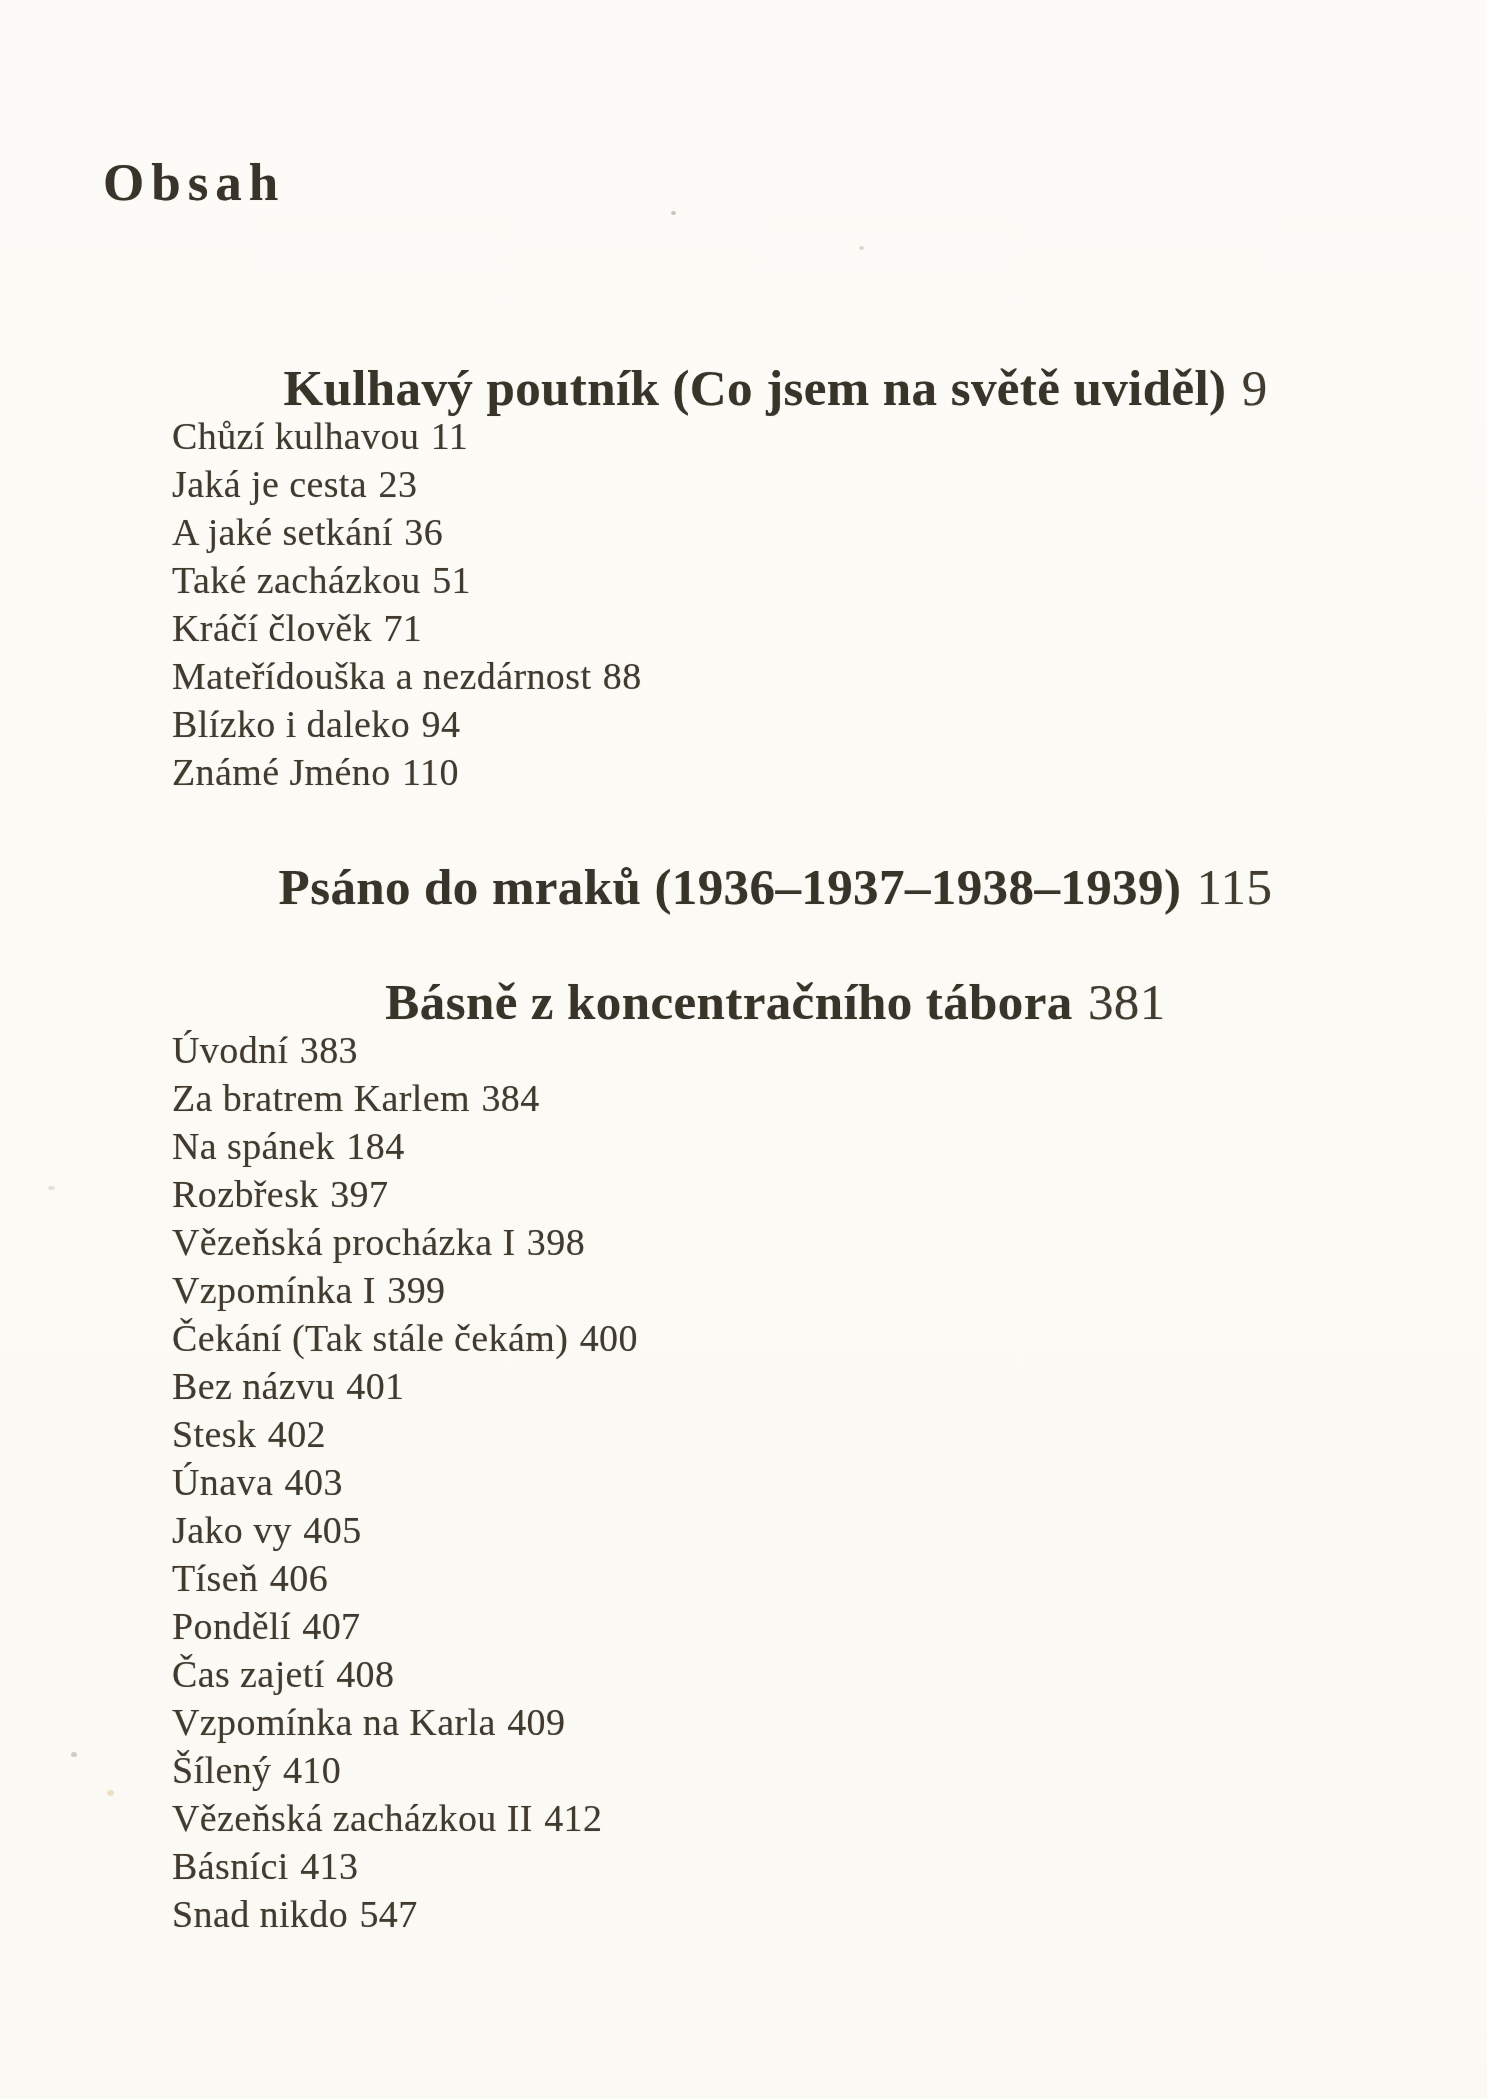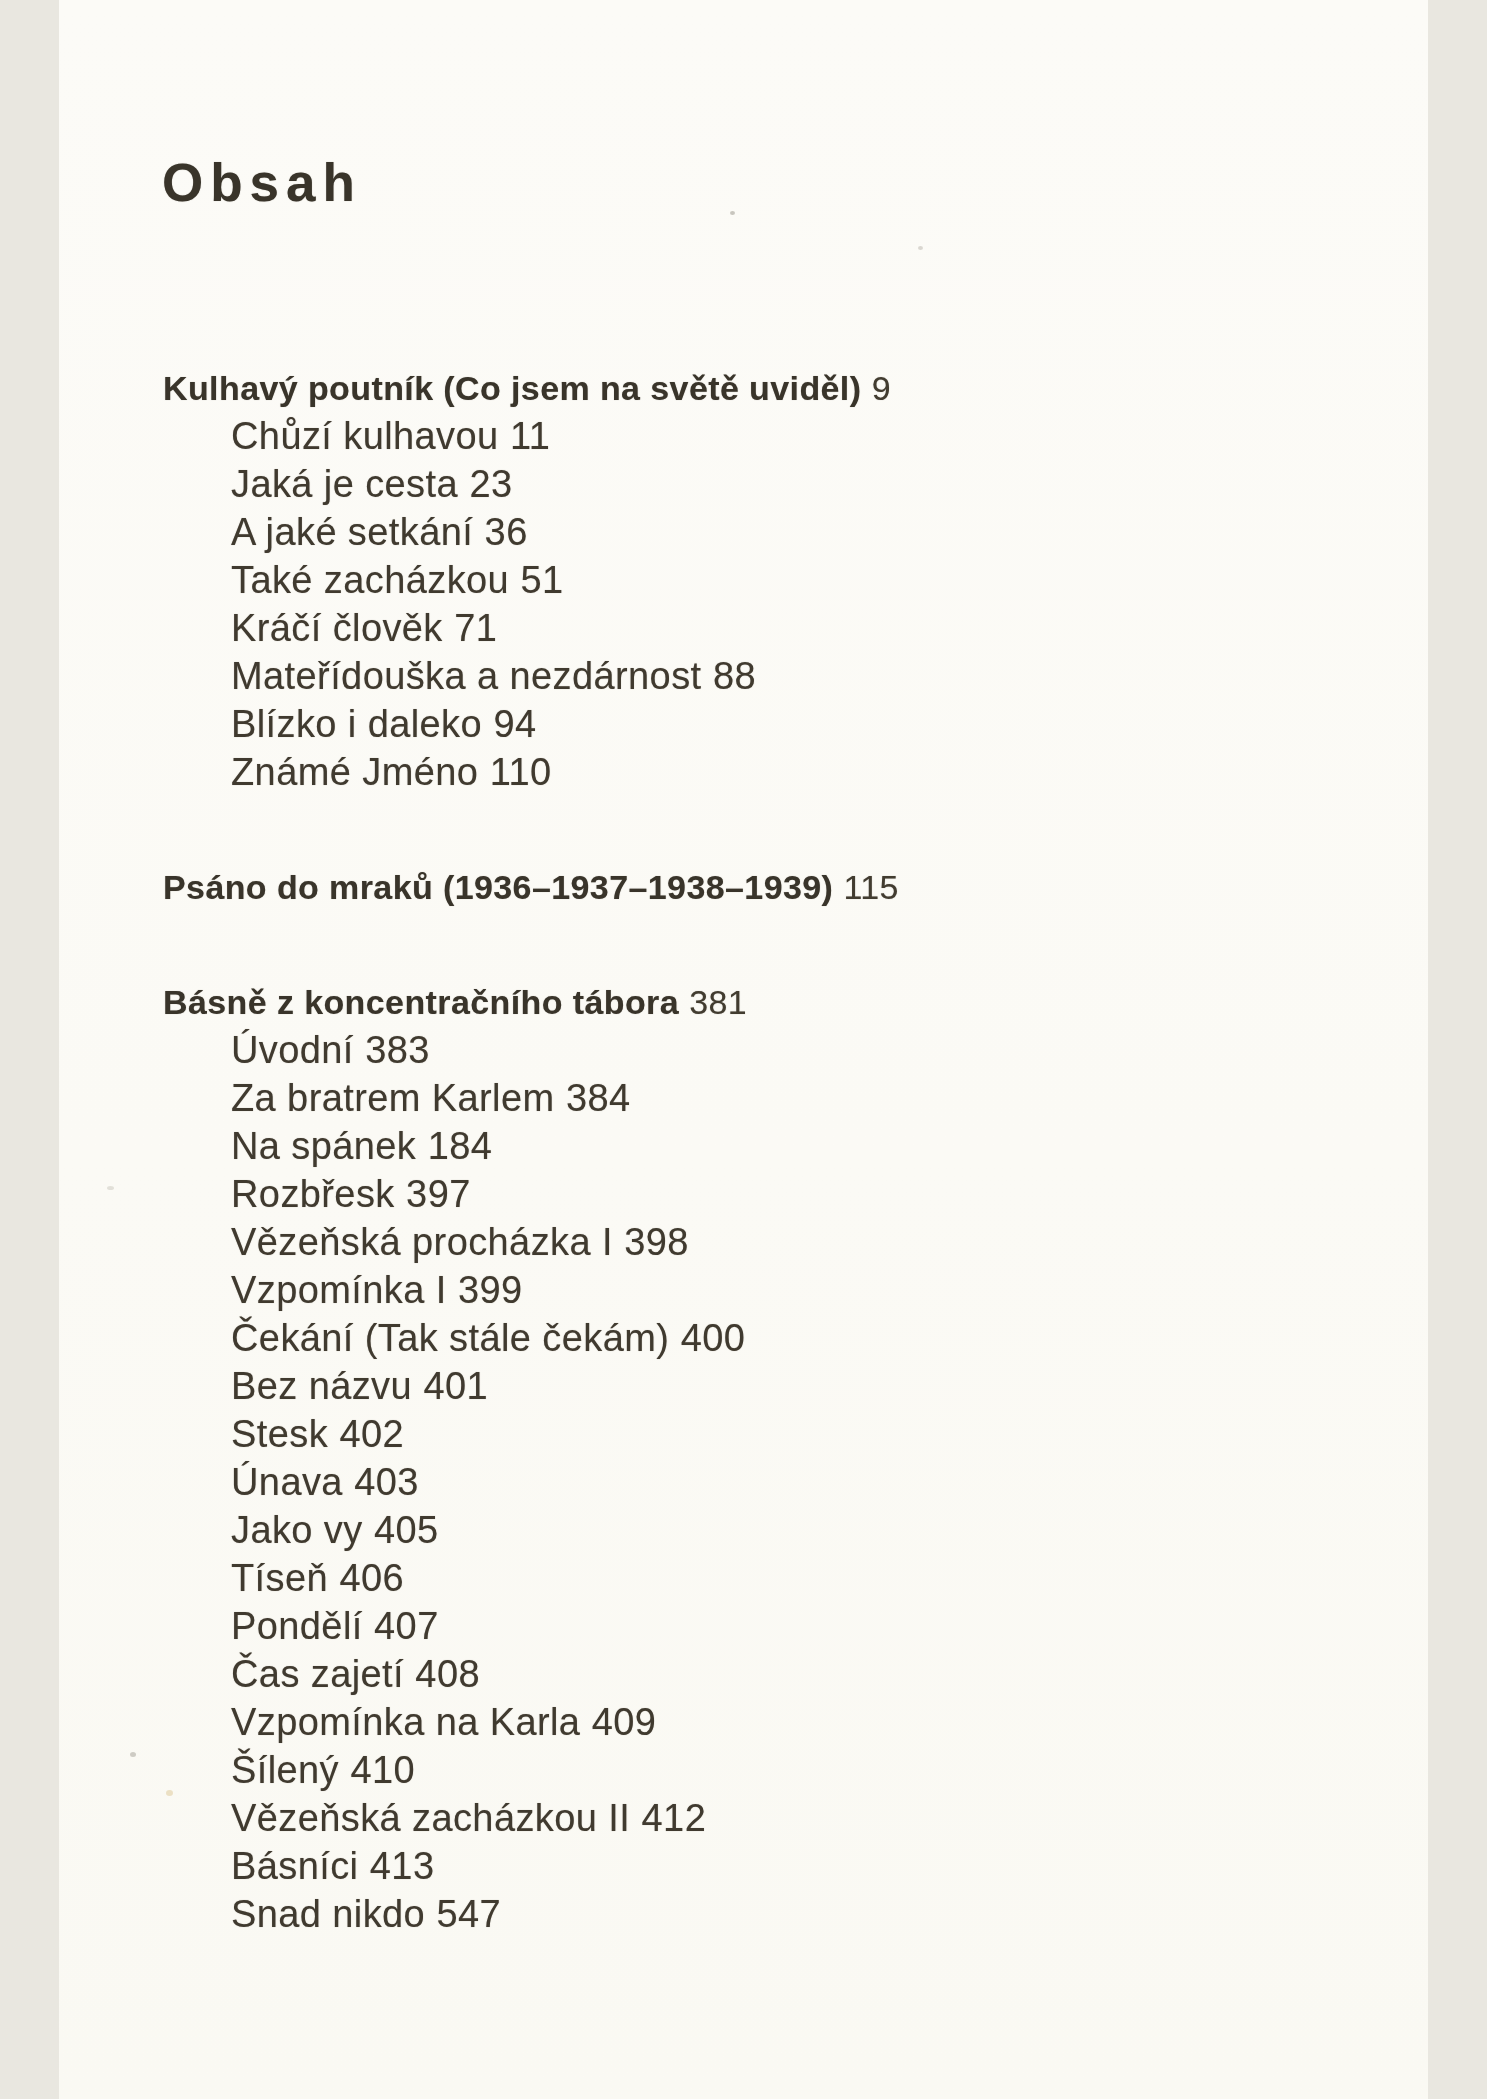--- a/index.html
+++ b/index.html
@@ -2,27 +2,27 @@
 <html><head>
 <meta charset="utf-8">
 <style>
   html, body {
     margin: 0;
     padding: 0;
     background: #e9e7e0;
   }
   .paper {
     position: relative;
-    width: 1369px;
+    width: 1487px;
     height: 2099px;
     margin: 0 auto;
     background: linear-gradient(180deg, #fcfbf7 0%, #fbfaf5 55%, #faf9f3 100%);
     overflow: hidden;
     color: #3e382d;
-    font-family: Liberation Sans, sans-serif;
+    font-family: Liberation Serif, serif;
     text-shadow: 0 0 1px rgba(62, 56, 45, 0.38);
   }
   h1.title {
     position: absolute;
     top: 156px;
     left: 103px;
     margin: 0;
     font-size: 53px;
     line-height: 1;
     font-weight: 700;
@@ -32,26 +32,27 @@
   .toc {
     position: absolute;
     top: 364px;
     left: 104px;
     right: 40px;
   }
   .toc-section + .toc-section {
     margin-top: 67px; 
   }
   .heading-line {
-    font-size: 34px;
+    font-size: 51px;
     line-height: 48px;
     font-weight: 700;
     letter-spacing: 0.4px;
     color: #39342a;
     white-space: nowrap;
+    text-align: center;
   }
   .heading-line .page-num {
     font-weight: 400;
     margin-left: 0.30em;
     color: #423c30;
   }
   .item-line {
     font-size: 38px;
     line-height: 48px;
     padding-left: 68px;

